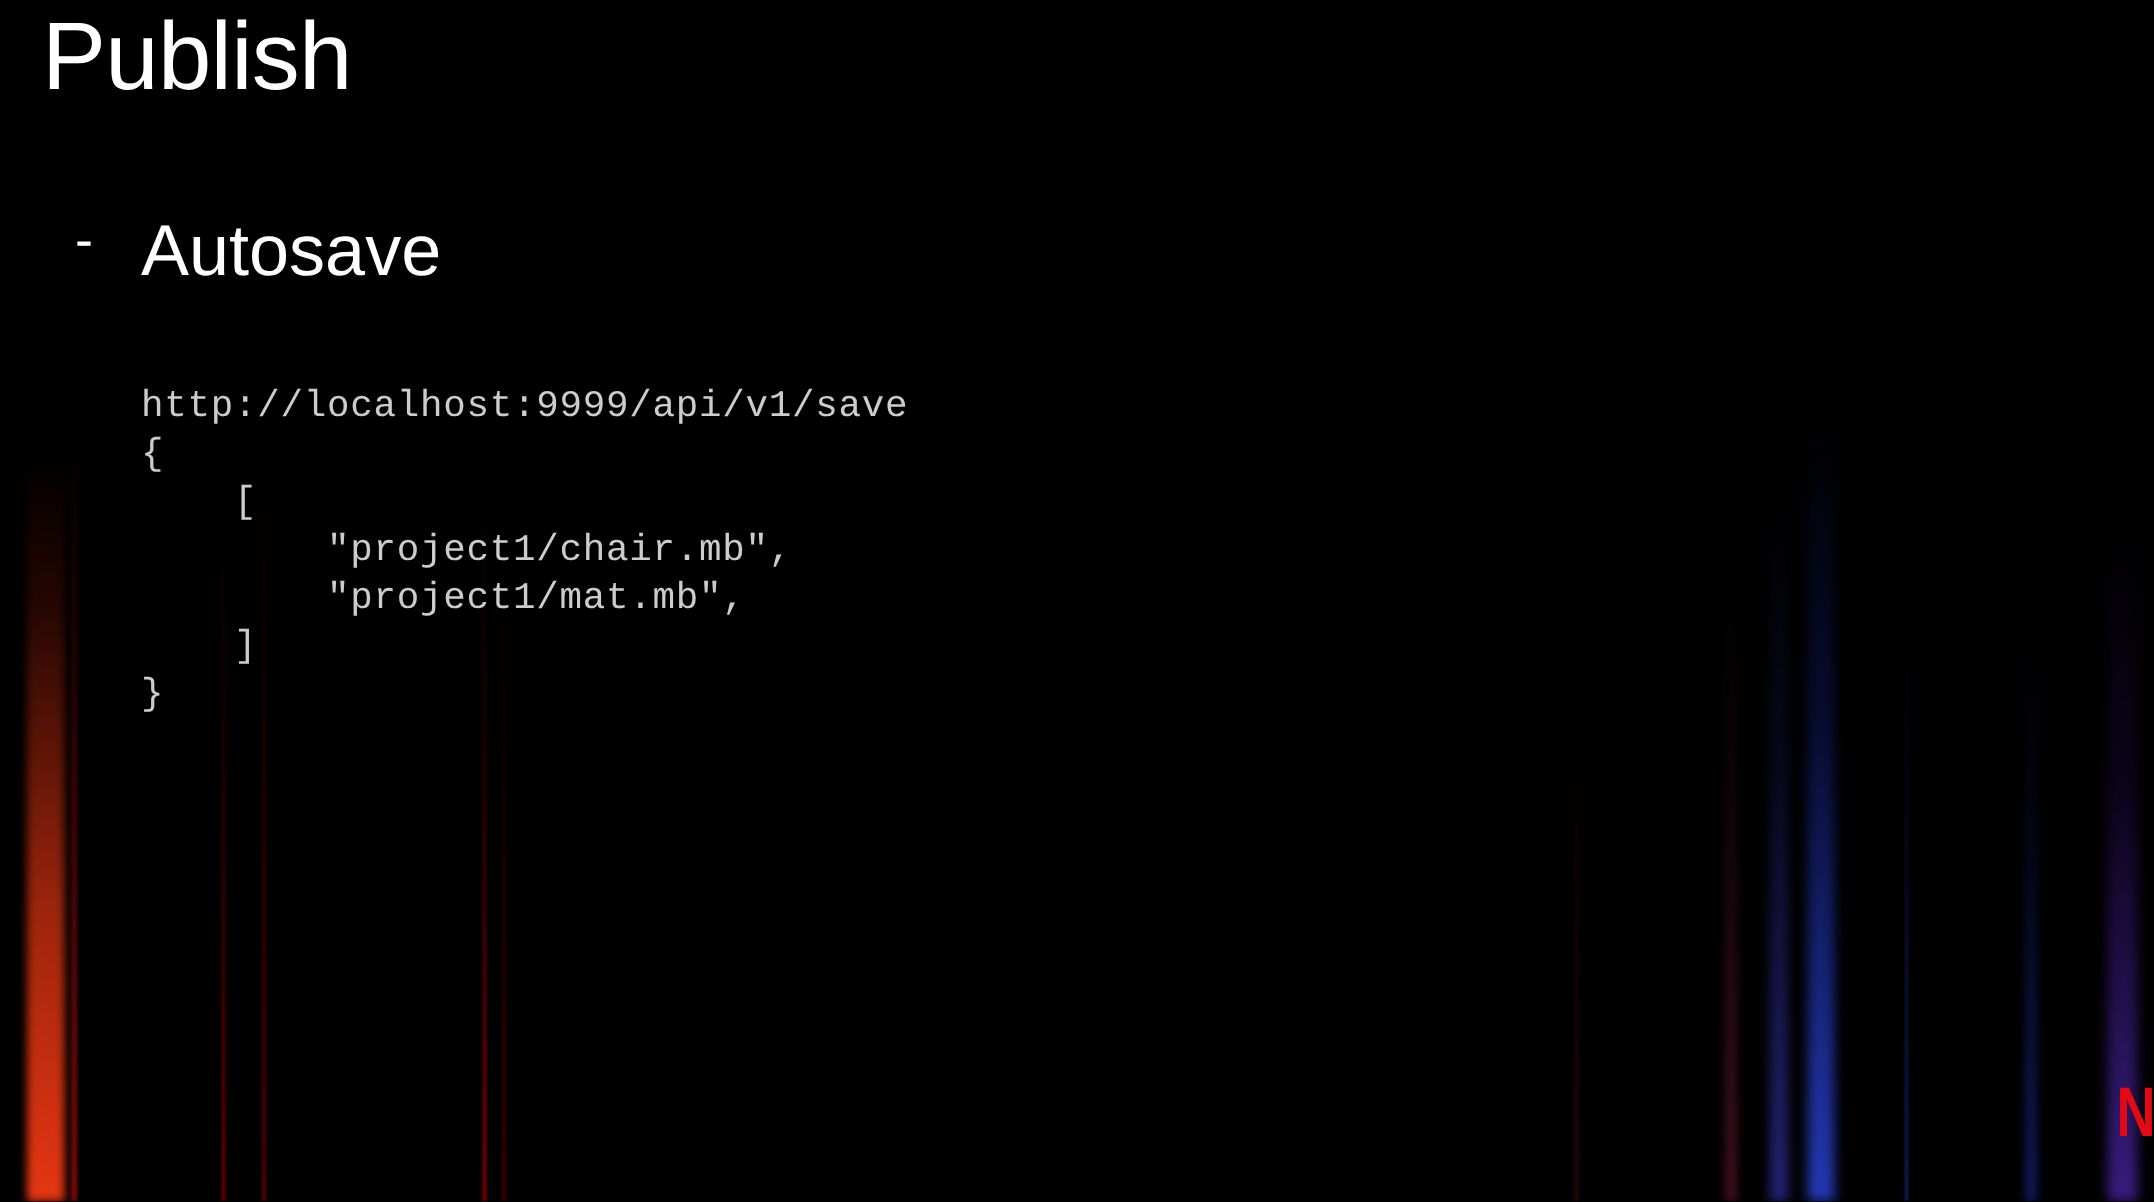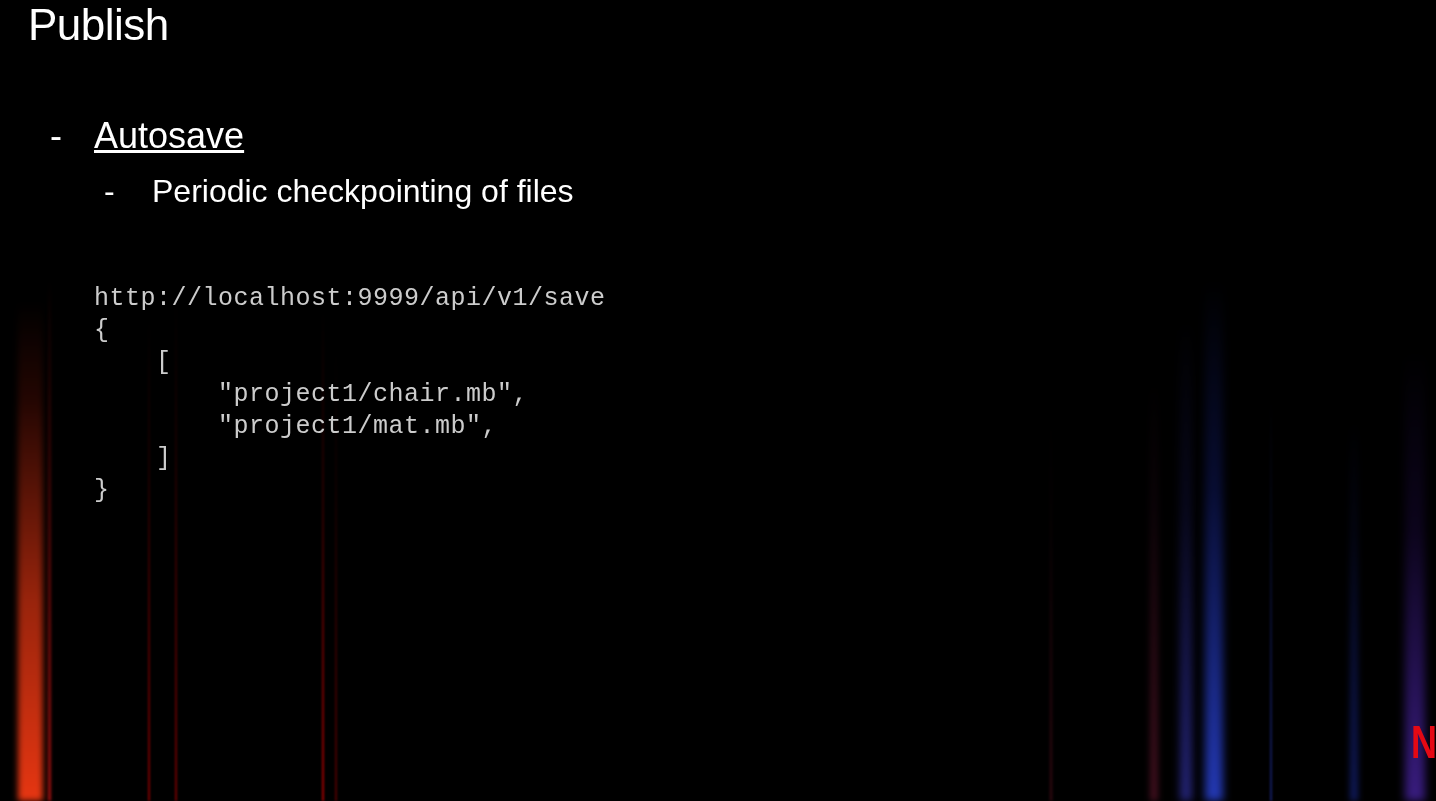--- a/index.html
+++ b/index.html
@@ -131,21 +131,21 @@
       filter: blur(4px);
     }
     
     .content {
       position: relative;
       z-index: 10;
       padding: 0 28px;
     }
     
     .slide-title {
-      font-size: 44px;
+      font-size: 64px;
       font-weight: 400;
       color: #ffffff;
       margin-top: 0;
       margin-bottom: 62px;
       letter-spacing: -0.5px;
     }
     
     .bullet-list {
       list-style: none;
       margin-left: 22px;
@@ -158,24 +158,23 @@
     }
     
     .bullet-item::before {
       content: "-";
       position: absolute;
       left: 0;
       color: #ffffff;
     }
     
     .bullet-item.level-1 {
-      font-size: 36px;
+      font-size: 48px;
       font-weight: 400;
       line-height: 1.35;
-      text-decoration: underline;
     }
     
     .bullet-item.level-1::before {
       font-size: 36px;
     }
     
     .bullet-item.level-2 {
       font-size: 32px;
       font-weight: 400;
       padding-left: 48px;
@@ -189,21 +188,21 @@
     
     .spacer {
       height: 42px;
     }
     
     .code-block {
       font-family: "Courier New", Courier, monospace;
       font-size: 25px;
       color: #cccccc;
       margin-left: 66px;
-      margin-top: 20px;
+      margin-top: 4px;
       line-height: 1.28;
       white-space: pre;
       letter-spacing: 0.5px;
     }
     
     .netflix-logo {
       position: absolute;
       bottom: 38px;
       right: 0;
       z-index: 20;
@@ -232,23 +231,20 @@
 <div class="streak streak-right-6"></div>
 <div class="streak streak-right-7"></div>
 
 <div class="content">
   <h1 class="slide-title">Publish</h1>
 
   <ul class="bullet-list">
     <li class="bullet-item level-1">
       <span>Autosave</span>
     </li>
-    <li class="bullet-item level-2">
-      <span>Periodic checkpointing of files</span>
-    </li>
 
     <div class="spacer"></div>
 
   </ul>
 
   <div class="code-block">http://localhost:9999/api/v1/save
 {
     [
         "project1/chair.mb",
         "project1/mat.mb",

